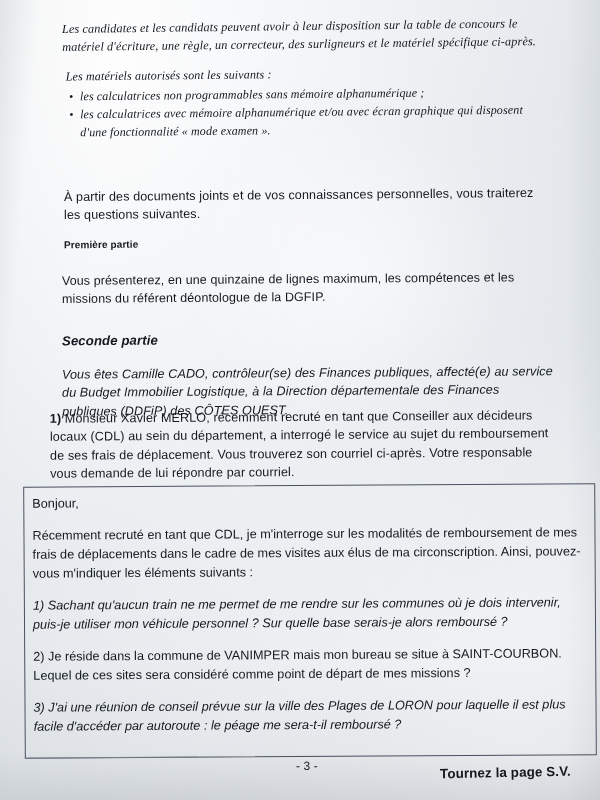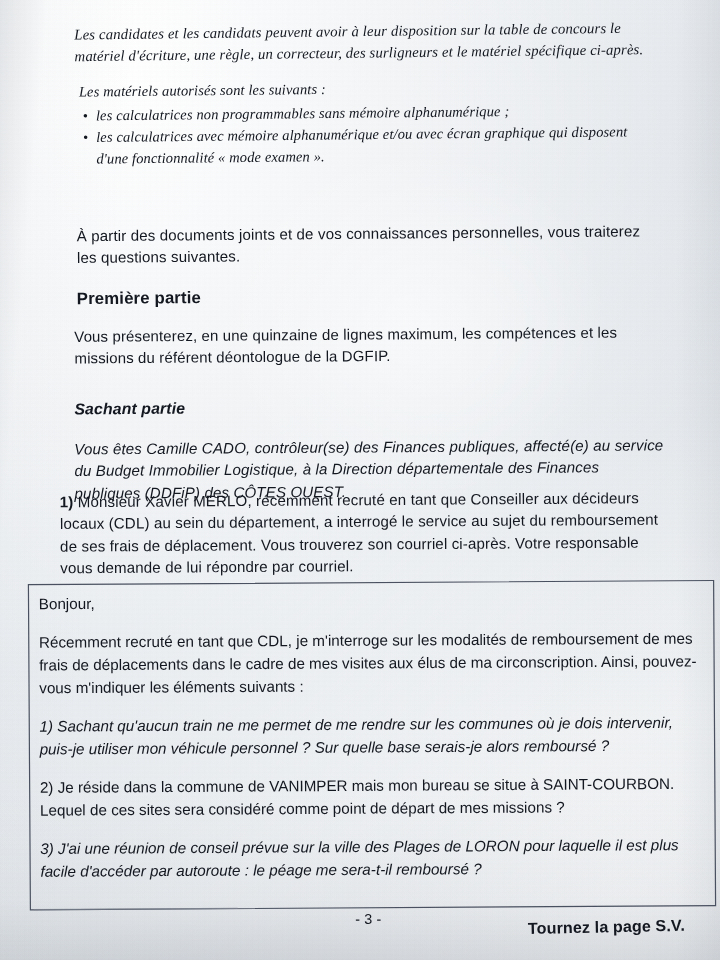--- a/index.html
+++ b/index.html
@@ -105,21 +105,21 @@
     left: 64px;
     top: 186px;
     width: 482px;
     font-size: 12.6px;
     transform: rotate(-0.5deg);
   }
 
   .h-part1 {
     left: 64px;
     top: 238px;
-    font-size: 14px;
+    font-size: 10px;
     font-weight: bold;
     transform: rotate(-0.5deg);
   }
 
   .p-part1 {
     left: 62px;
     top: 270px;
     width: 488px;
     font-size: 12.5px;
     transform: rotate(-0.45deg);
@@ -241,21 +241,21 @@
         <li>les calculatrices non programmables sans mémoire alphanumérique ;</li>
         <li>les calculatrices avec mémoire alphanumérique et/ou avec écran graphique qui disposent d'une fonctionnalité « mode examen ».</li>
       </ul>
     </div>
 
     <div class="txt p-consignes">À partir des documents joints et de vos connaissances personnelles, vous traiterez les questions suivantes.</div>
 
     <div class="txt h-part1">Première partie</div>
     <div class="txt p-part1">Vous présenterez, en une quinzaine de lignes maximum, les compétences et les missions du référent déontologue de la DGFIP.</div>
 
-    <div class="txt h-part2">Sachant partie</div>
+    <div class="txt h-part2">Seconde partie</div>
     <div class="txt p-part2">Vous êtes Camille CADO, contrôleur(se) des Finances publiques, affecté(e) au service du Budget Immobilier Logistique, à la Direction départementale des Finances publiques (DDFiP) des CÔTES OUEST.</div>
 
     <div class="txt p-q1">
       <b>1)</b>
       <span>Monsieur Xavier MERLO, récemment recruté en tant que Conseiller aux décideurs locaux (CDL) au sein du département, a interrogé le service au sujet du remboursement de ses frais de déplacement. Vous trouverez son courriel ci-après. Votre responsable vous demande de lui répondre par courriel.</span>
     </div>
 
     <div class="mail-box">
       <div class="mail-inner">
         <p class="mail-greet">Bonjour,</p>

